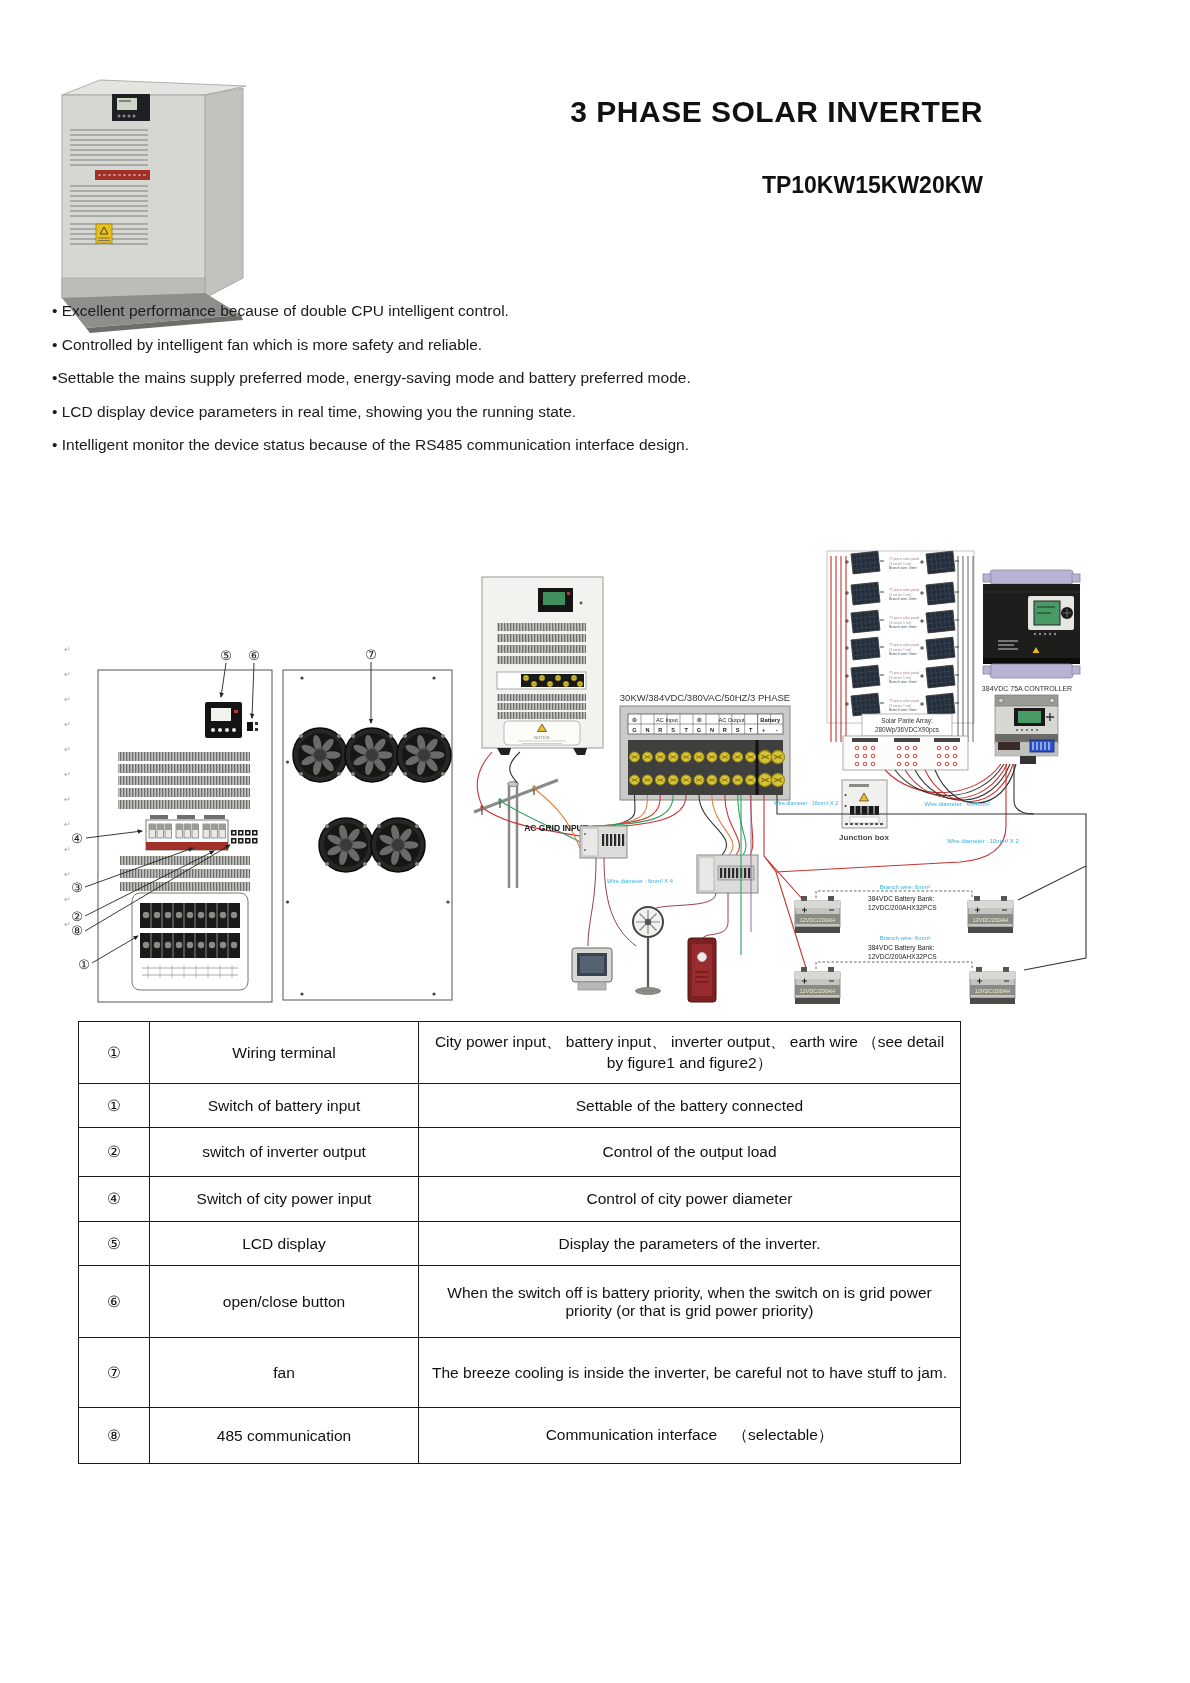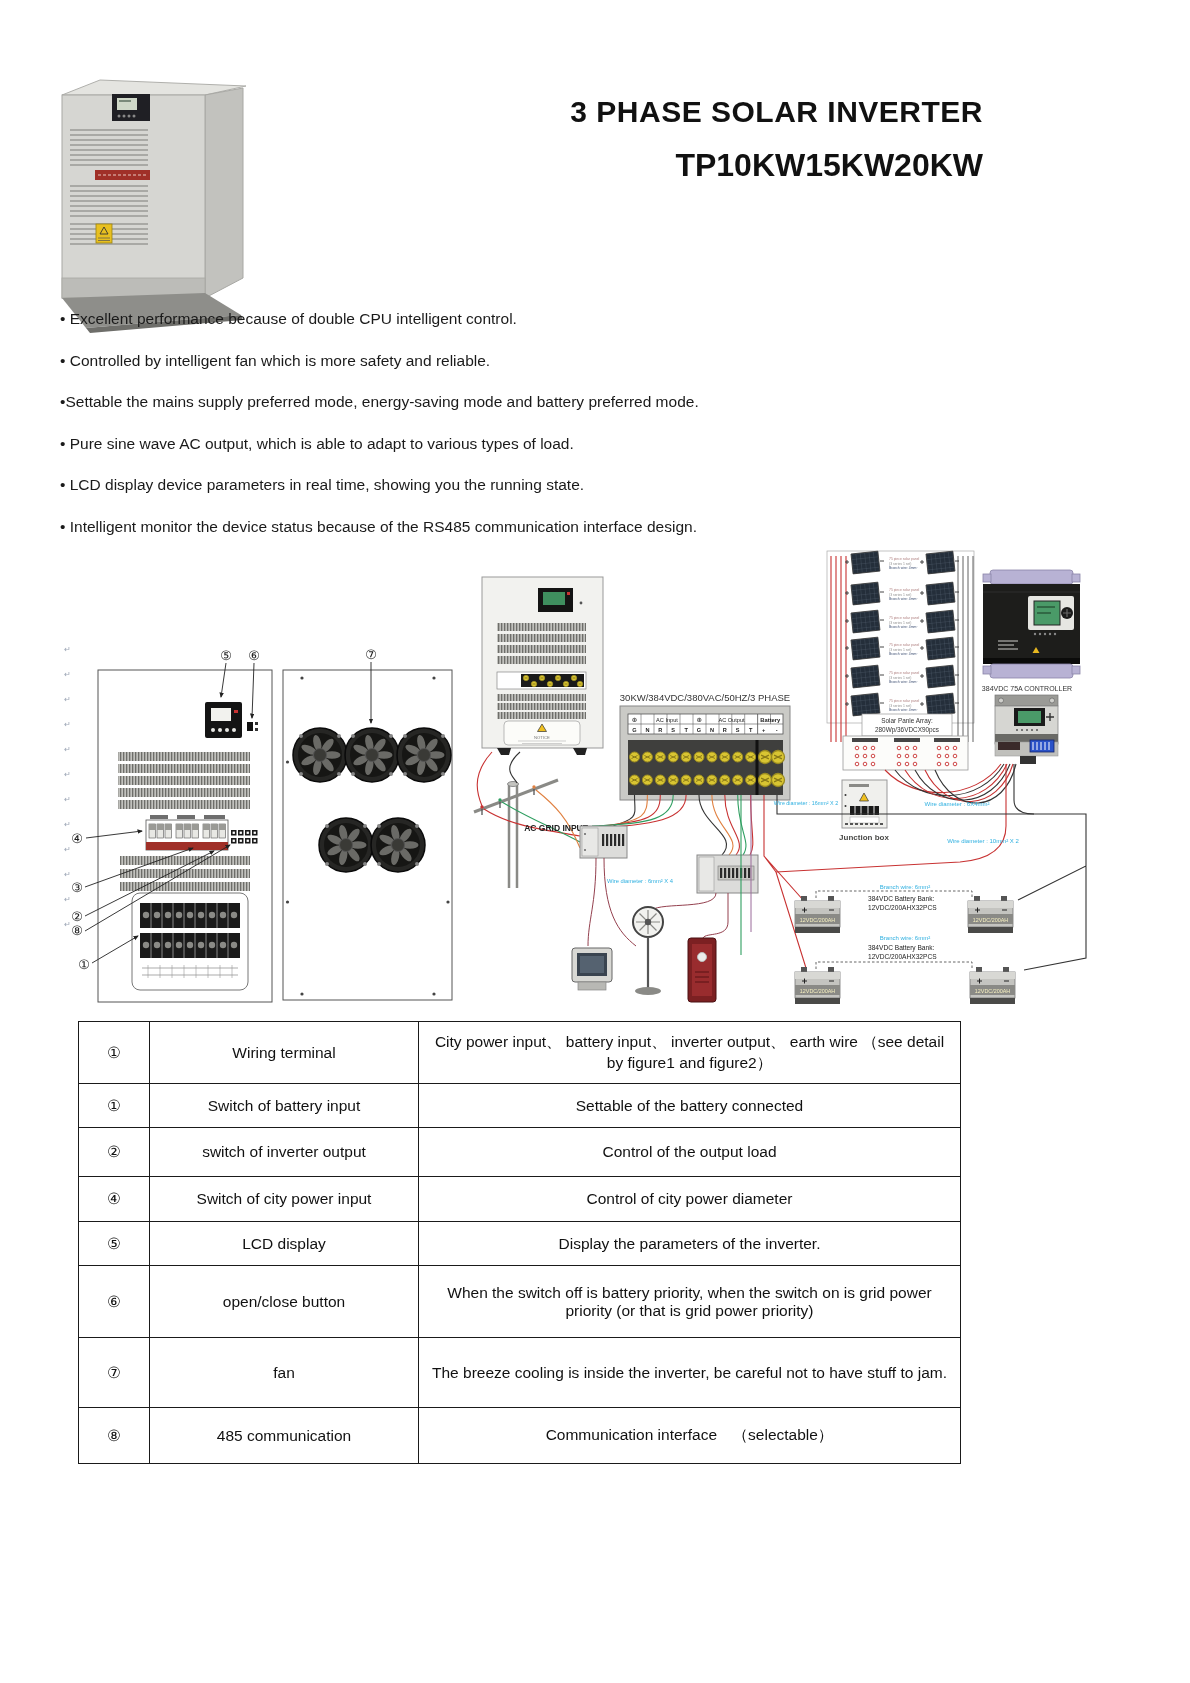--- a/index.html
+++ b/index.html
@@ -2,24 +2,24 @@
 <html><head>
 <meta charset="utf-8">
 <style>
   html,body{margin:0;padding:0;background:#fff;}
   .page{position:relative;width:1190px;height:1683px;background:#fff;overflow:hidden;
         font-family:"Liberation Sans",sans-serif;color:#1a1a1a;}
   svg{position:absolute;display:block;}
   svg text{font-family:"Liberation Sans",sans-serif;}
   .titles{position:absolute;left:480px;top:94px;width:503px;text-align:right;font-weight:bold;color:#111;}
   .title1{font-size:30px;line-height:36px;letter-spacing:.5px;}
-  .title2{font-size:32px;line-height:34px;margin-top:18px;}
+  .title2{font-size:23px;line-height:34px;margin-top:38px;}
   .title3{font-size:28px;line-height:34px;margin-top:24px;padding-right:20px;}
   .features{position:absolute;left:52px;top:294px;width:940px;}
-  .features p{margin:8px;height:33.5px;line-height:33.5px;font-size:15.5px;white-space:nowrap;color:#1a1a1a;}
+  .features p{margin:0;height:33.5px;line-height:33.5px;font-size:15.5px;white-space:nowrap;color:#1a1a1a;}
   table.comp{position:absolute;left:78px;top:1021px;width:882px;border-collapse:collapse;table-layout:fixed;}
   table.comp th,table.comp td{border:1.2px solid #1a1a1a;font-size:15.5px;font-weight:normal;
         text-align:center;vertical-align:middle;padding:2px 8px;color:#111;}
   td.no{font-size:19px;}
   td.fn-left{text-align:left;padding-left:12px;}
   
   .wr{stroke:#c83232;fill:none;stroke-width:1.1}
   .wk{stroke:#333;fill:none;stroke-width:1.1}
   .wg{stroke:#2e9e60;fill:none;stroke-width:1.1}
   .wo{stroke:#e08040;fill:none;stroke-width:1.1}
@@ -69,21 +69,20 @@
 
   <div class="titles">
     <div class="title1">3 PHASE SOLAR INVERTER</div>
     <div class="title2">TP10KW15KW20KW</div>
   </div>
 
   <div class="features">
     <p>• Excellent performance because of double CPU intelligent control.</p>
     <p>• Controlled by intelligent fan which is more safety and reliable.</p>
     <p>•Settable the mains supply preferred mode, energy-saving mode and battery preferred mode.</p>
-    <p>• Pure sine wave AC output, which is able to adapt to various types of load.</p>
     <p>• LCD display device parameters in real time, showing you the running state.</p>
     <p>• Intelligent monitor the device status because of the RS485 communication interface design.</p>
   </div>
 
   <svg style="left:0;top:540px" width="1190" height="470" viewBox="0 540 1190 470">
     <defs>
       <pattern id="vt" width="3" height="10" patternUnits="userSpaceOnUse">
         <rect width="3" height="10" fill="#c2c2be"></rect>
           <rect width="1.3" height="10" fill="#6e6e6a"></rect>
       </pattern>

